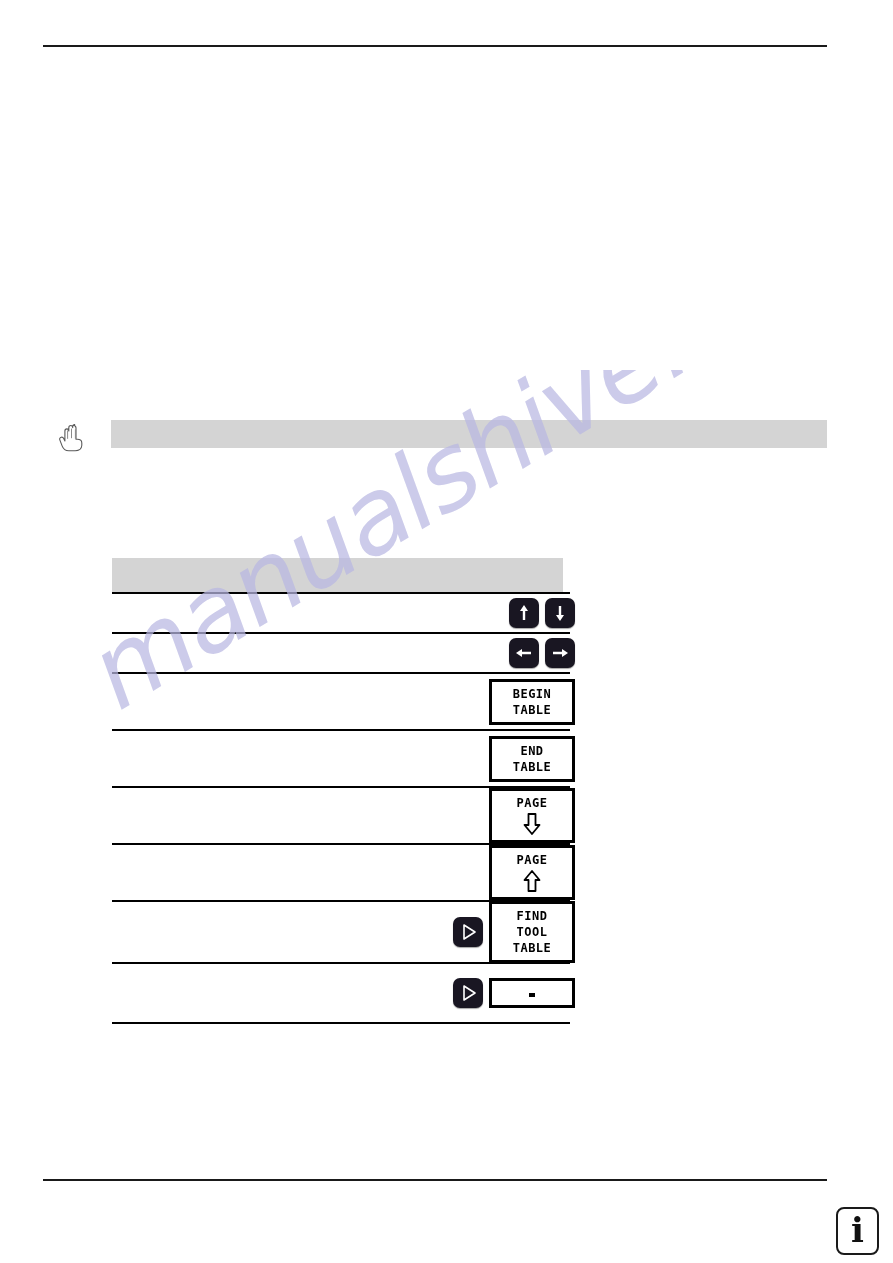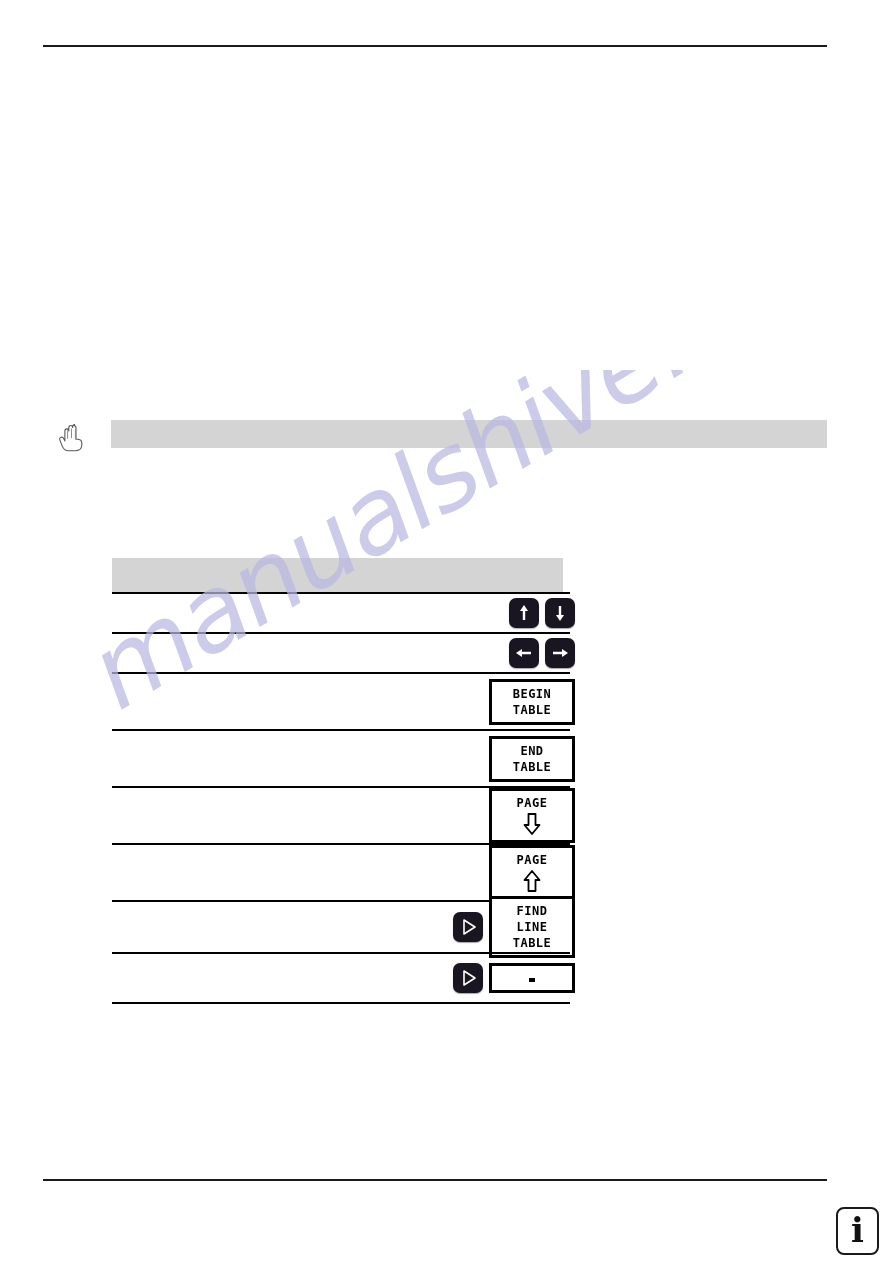--- a/index.html
+++ b/index.html
@@ -136,21 +136,21 @@
     top: 0;
     height: 100%;
     display: flex;
     align-items: center;
     justify-content: flex-end;
     gap: 6px;
   }
 
   .row-h-arrows { height: 40px; }
   .row-h-softkey { height: 57px; }
-  .row-h-softkey3 { height: 52px; }
+  .row-h-softkey3 { height: 62px; }
 
   
   .hardkey {
     width: 30px;
     height: 30px;
     border-radius: 7px;
     background: #191622;
     position: relative;
     flex: 0 0 auto;
     box-shadow: 0 1px 1px rgba(0,0,0,.35);
@@ -319,21 +319,21 @@
     <div class="cmd-row row-h-softkey3">
       <div class="cmd-row-desc"></div>
       <div class="cmd-row-keys">
         <div class="hardkey">
           <svg width="30" height="30" viewBox="0 0 30 30">
             <path d="M11 8 L22 15 L11 22 Z" fill="none" stroke="#ffffff" stroke-width="1.6" stroke-linejoin="round"></path>
           </svg>
         </div>
         <div class="softkey">
           <div class="sk-line">FIND</div>
-          <div class="sk-line">LINE</div>
+          <div class="sk-line">TOOL</div>
           <div class="sk-line">TABLE</div>
         </div>
       </div>
     </div>
 
     <div class="cmd-row row-h-softkey3">
       <div class="cmd-row-desc"></div>
       <div class="cmd-row-keys">
         <div class="hardkey">
           <svg width="30" height="30" viewBox="0 0 30 30">

